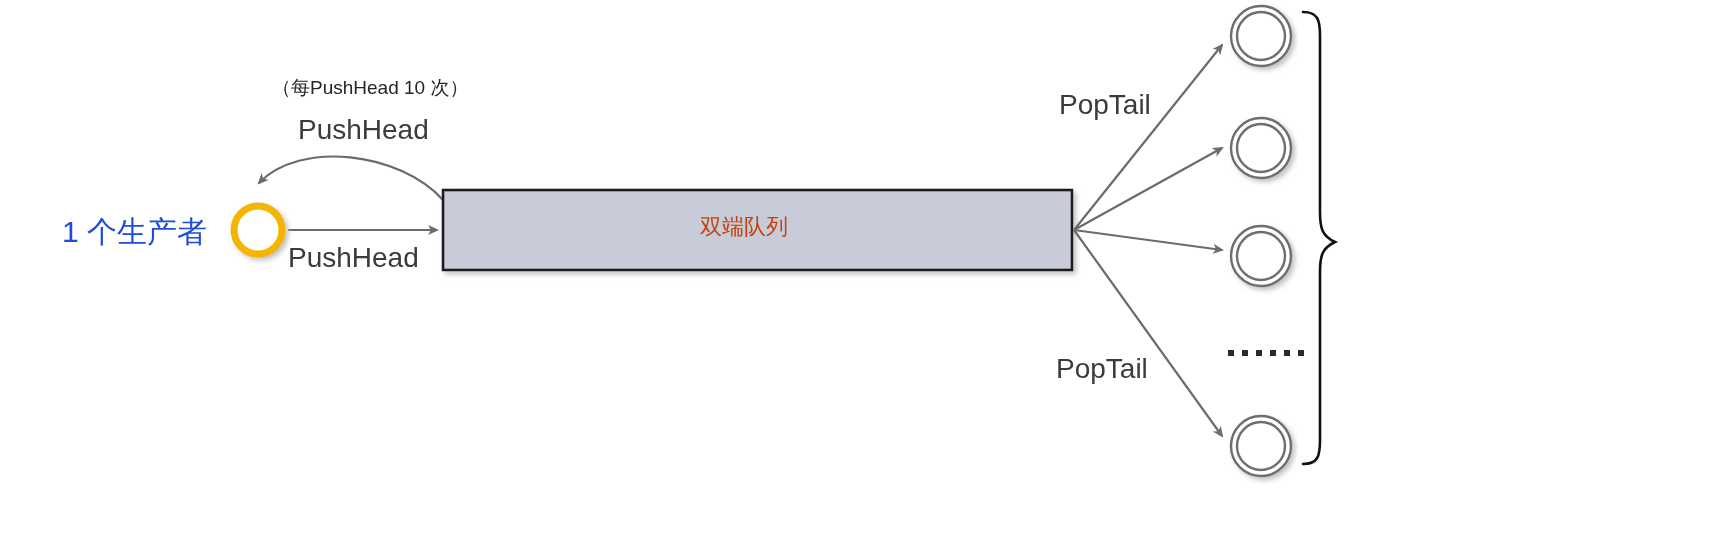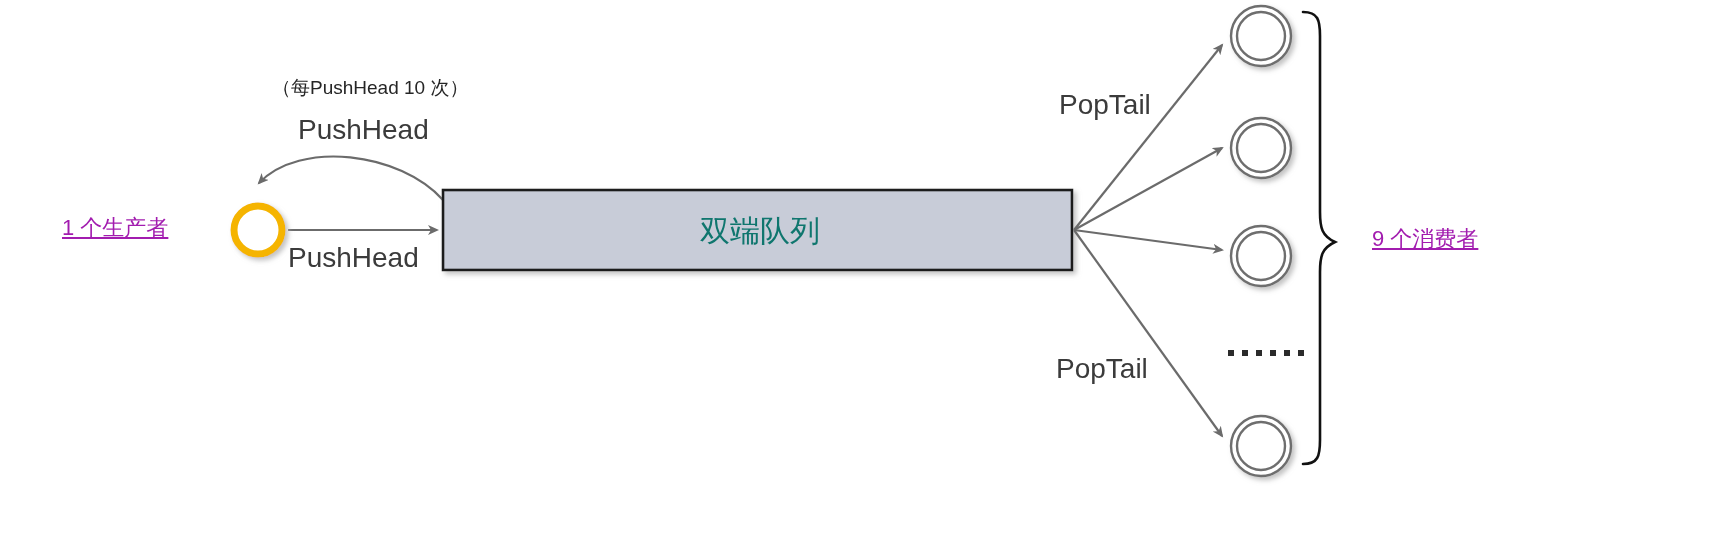--- a/index.html
+++ b/index.html
@@ -22,35 +22,34 @@
     width: 1734px;
     height: 538px;
   }
   .lbl {
     position: absolute;
     white-space: nowrap;
     color: #3b3b3b;
     line-height: 1;
   }
   .lbl-cn-big {
-    font-size: 22px;
-    color: #a21caf;
-    text-decoration: underline;
+    font-size: 30px;
+    color: #1d4ed8;
   }
   .lbl-op {
     font-size: 28px;
     color: #3b3b3b;
   }
   .lbl-note {
     font-size: 19px;
     color: #262626;
   }
   .lbl-box {
-    font-size: 30px;
-    color: #0f766e;
+    font-size: 22px;
+    color: #c2410c;
   }
 </style>
 </head>
 <body>
 
 <div id="canvas">
 
   <svg class="layer" viewBox="0 0 1734 538" xmlns="http://www.w3.org/2000/svg">
     <defs>
       <marker id="arrowGray" markerWidth="12" markerHeight="12" refX="9" refY="5" orient="auto" markerUnits="userSpaceOnUse">
@@ -130,15 +129,14 @@
   <div class="lbl lbl-op" style="left:288px; top:244px;">PushHead</div>
 
   <div class="lbl lbl-cn-big" style="left:62px; top:217px;">1 个生产者</div>
 
   <div class="lbl lbl-box" style="left:700px; top:216px;">双端队列</div>
 
   <div class="lbl lbl-op" style="left:1059px; top:91px;">PopTail</div>
 
   <div class="lbl lbl-op" style="left:1056px; top:355px;">PopTail</div>
 
-  <div class="lbl lbl-cn-big" style="left:1372px; top:228px;">9 个消费者</div>
 
 </div>
 
 </body></html>

